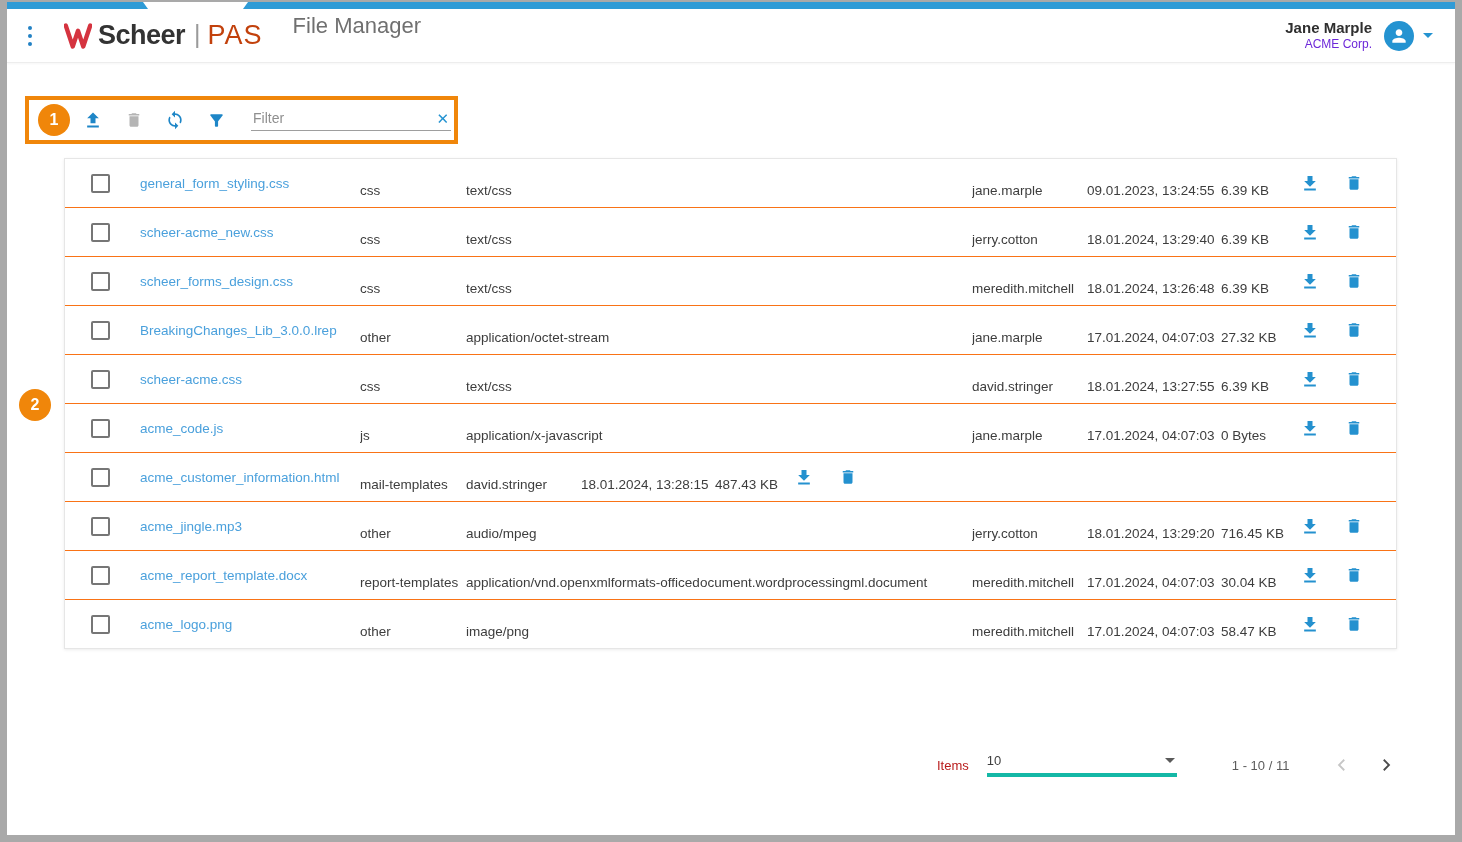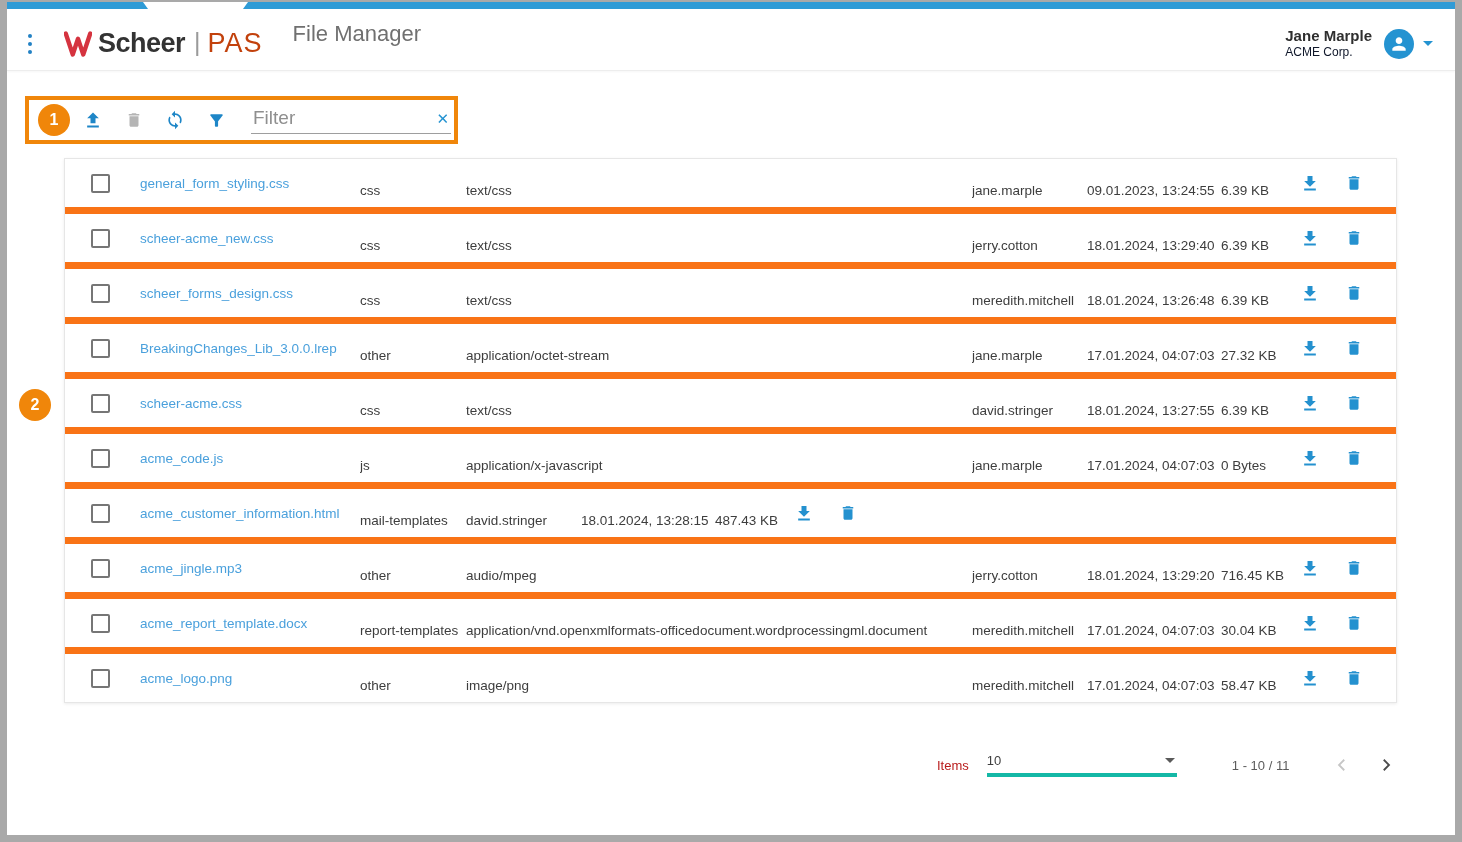--- a/index.html
+++ b/index.html
@@ -6,58 +6,58 @@
   .frame{
     position:relative; width:1462px; height:842px; box-sizing:border-box;
     border:7px solid #a9a9a9; border-top-width:2px; background:#fff; overflow:hidden;
     font-family:"Liberation Sans", sans-serif; color:#3d3d3d;
   }
   
   .topstrip{position:relative;height:7px;background:#2f9bd6;}
   .tab-notch{position:absolute;left:136px;top:0;bottom:0;width:105px;background:#fff;
     clip-path:polygon(0 0,100% 0,calc(100% - 5px) 100%,5px 100%);}
   
-  .appbar{display:flex;align-items:center;height:53px;padding:8px 22px 0 17px;
+  .appbar{display:flex;align-items:center;height:53px;padding:0 22px 0 17px;
     border-bottom:1px solid #ededed;box-shadow:0 1px 2px rgba(0,0,0,.04);}
   .dots-menu{display:flex;flex-direction:column;gap:4px;cursor:pointer;padding:4px;}
   .dots-menu i{width:4px;height:4px;border-radius:50%;background:#2281c4;}
   .brand{display:flex;align-items:center;margin-left:28px;}
   .brand .mark{margin-right:6px;display:flex;}
   .brand .scheer{font-size:27px;font-weight:bold;color:#333;letter-spacing:-.5px;}
   .brand .sep{font-size:25px;color:#9a9a9a;font-weight:normal;margin:0 7px 2px 9px;}
   .brand .pas{font-size:27px;color:#c2410c;letter-spacing:1px;}
   .app-title{font-size:22px;color:#707070;margin-left:30px;margin-bottom:19px;}
   .user-block{margin-left:auto;display:flex;align-items:center;cursor:pointer;}
-  .user-text{margin-right:12px;line-height:1.25;margin-left:36px;}
+  .user-text{text-align:right;margin-right:12px;line-height:1.25;margin-left:36px;}
   .user-name{font-size:15px;font-weight:bold;color:#2f2f2f;}
-  .user-org{font-size:12px;color:#0f172a;}
+  .user-org{font-size:12px;color:#6d28d9;}
   .avatar{width:30px;height:30px;border-radius:50%;background:#2493d1;display:flex;align-items:center;justify-content:center;}
   .caret-down{width:0;height:0;border-left:5px solid transparent;border-right:5px solid transparent;border-top:5px solid #2493d1;margin-left:9px;}
   
   .toolbar{position:absolute;left:18px;top:94px;width:433px;height:48px;box-sizing:border-box;
     border:4px solid #f0860a;display:flex;align-items:center;padding-left:9px;background:#fff;}
   .num-badge{width:32px;height:32px;border-radius:50%;background:#f0860a;color:#fff;
     font-size:16px;font-weight:bold;display:flex;align-items:center;justify-content:center;flex:0 0 auto;}
   .tool-btn{display:flex;align-items:center;justify-content:center;width:20px;height:20px;margin-left:21px;cursor:pointer;flex:0 0 auto;}
   .tool-btn.first{margin-left:13px;}
   .blue{color:#1e86c7;} .gray-disabled{color:#b5b5b5;}
   .filter-wrap{display:flex;align-items:center;margin-left:25px;width:200px;
     border-bottom:1px solid #9e9e9e;padding-bottom:3px;}
-  .filter-wrap input{border:none;outline:none;width:100%;font-size:19px;color:#3f3f3f;
+  .filter-wrap input{border:none;outline:none;width:100%;font-size:14px;color:#3f3f3f;
     font-family:"Liberation Sans",sans-serif;background:transparent;}
   .filter-wrap input::placeholder{color:#8f8f8f;}
   .clear-x{color:#2493d1;font-size:15px;line-height:1;cursor:pointer;padding:0 2px;}
   
   .badge2{position:absolute;left:12px;top:387px;}
   
   .card{position:absolute;left:57px;top:156px;width:1333px;background:#fff;
     border:1px solid #e6e6e6;box-shadow:0 1px 3px rgba(0,0,0,.08);box-sizing:border-box;}
   .thead{display:flex;align-items:center;height:54px;border-bottom:1px solid #dcdcdc;}
   .thead .c{font-size:12px;font-weight:bold;color:#757575;}
-  .trow{display:flex;align-items:center;height:48px;border-bottom:7px solid #f97316;}
+  .trow{display:flex;align-items:center;height:48px;border-bottom:1px solid #f97316;}
   .trow:last-child{border-bottom:none;}
   .c{display:flex;align-items:center;box-sizing:border-box;white-space:nowrap;overflow:hidden;}
   .col-check{width:75px;padding-left:26px;}
   .col-name{width:220px;}
   .col-dir{width:106px;}
   .col-type{flex:1;}
   .col-creator{width:115px;}
   .col-date{width:134px;}
   .col-size{width:67px;}
   .col-actions{width:108px;padding-left:12px;gap:24px;}

